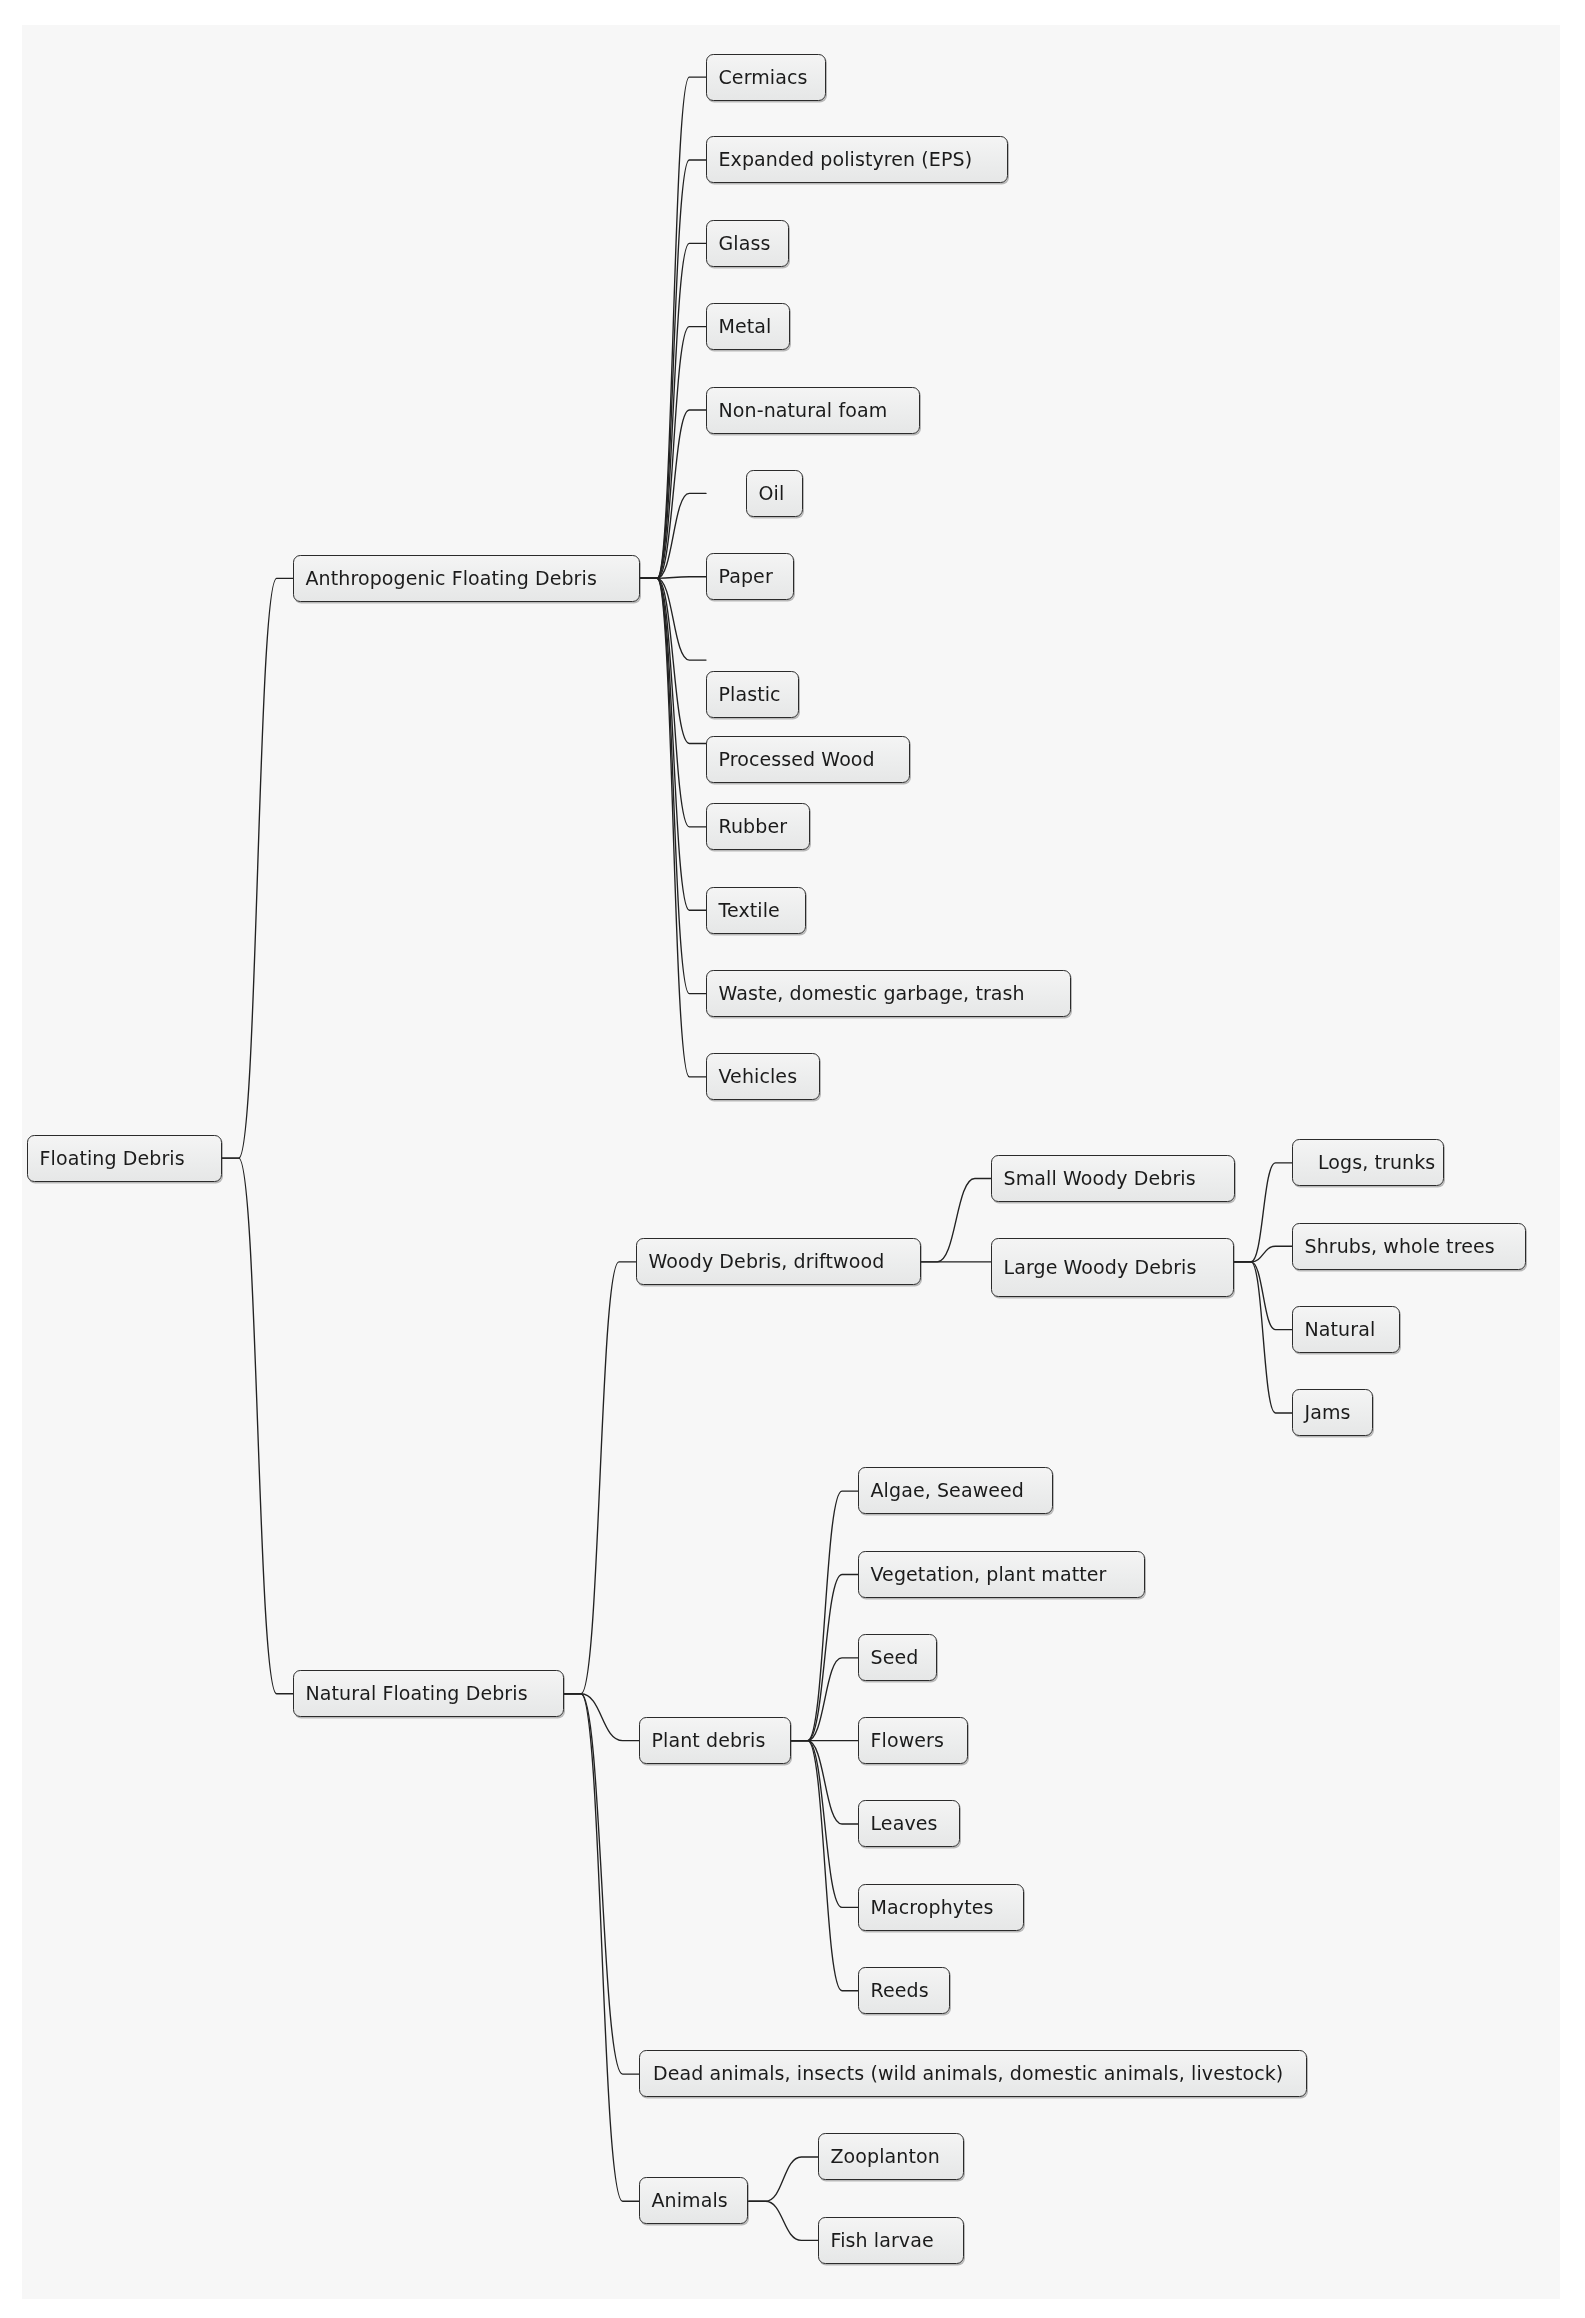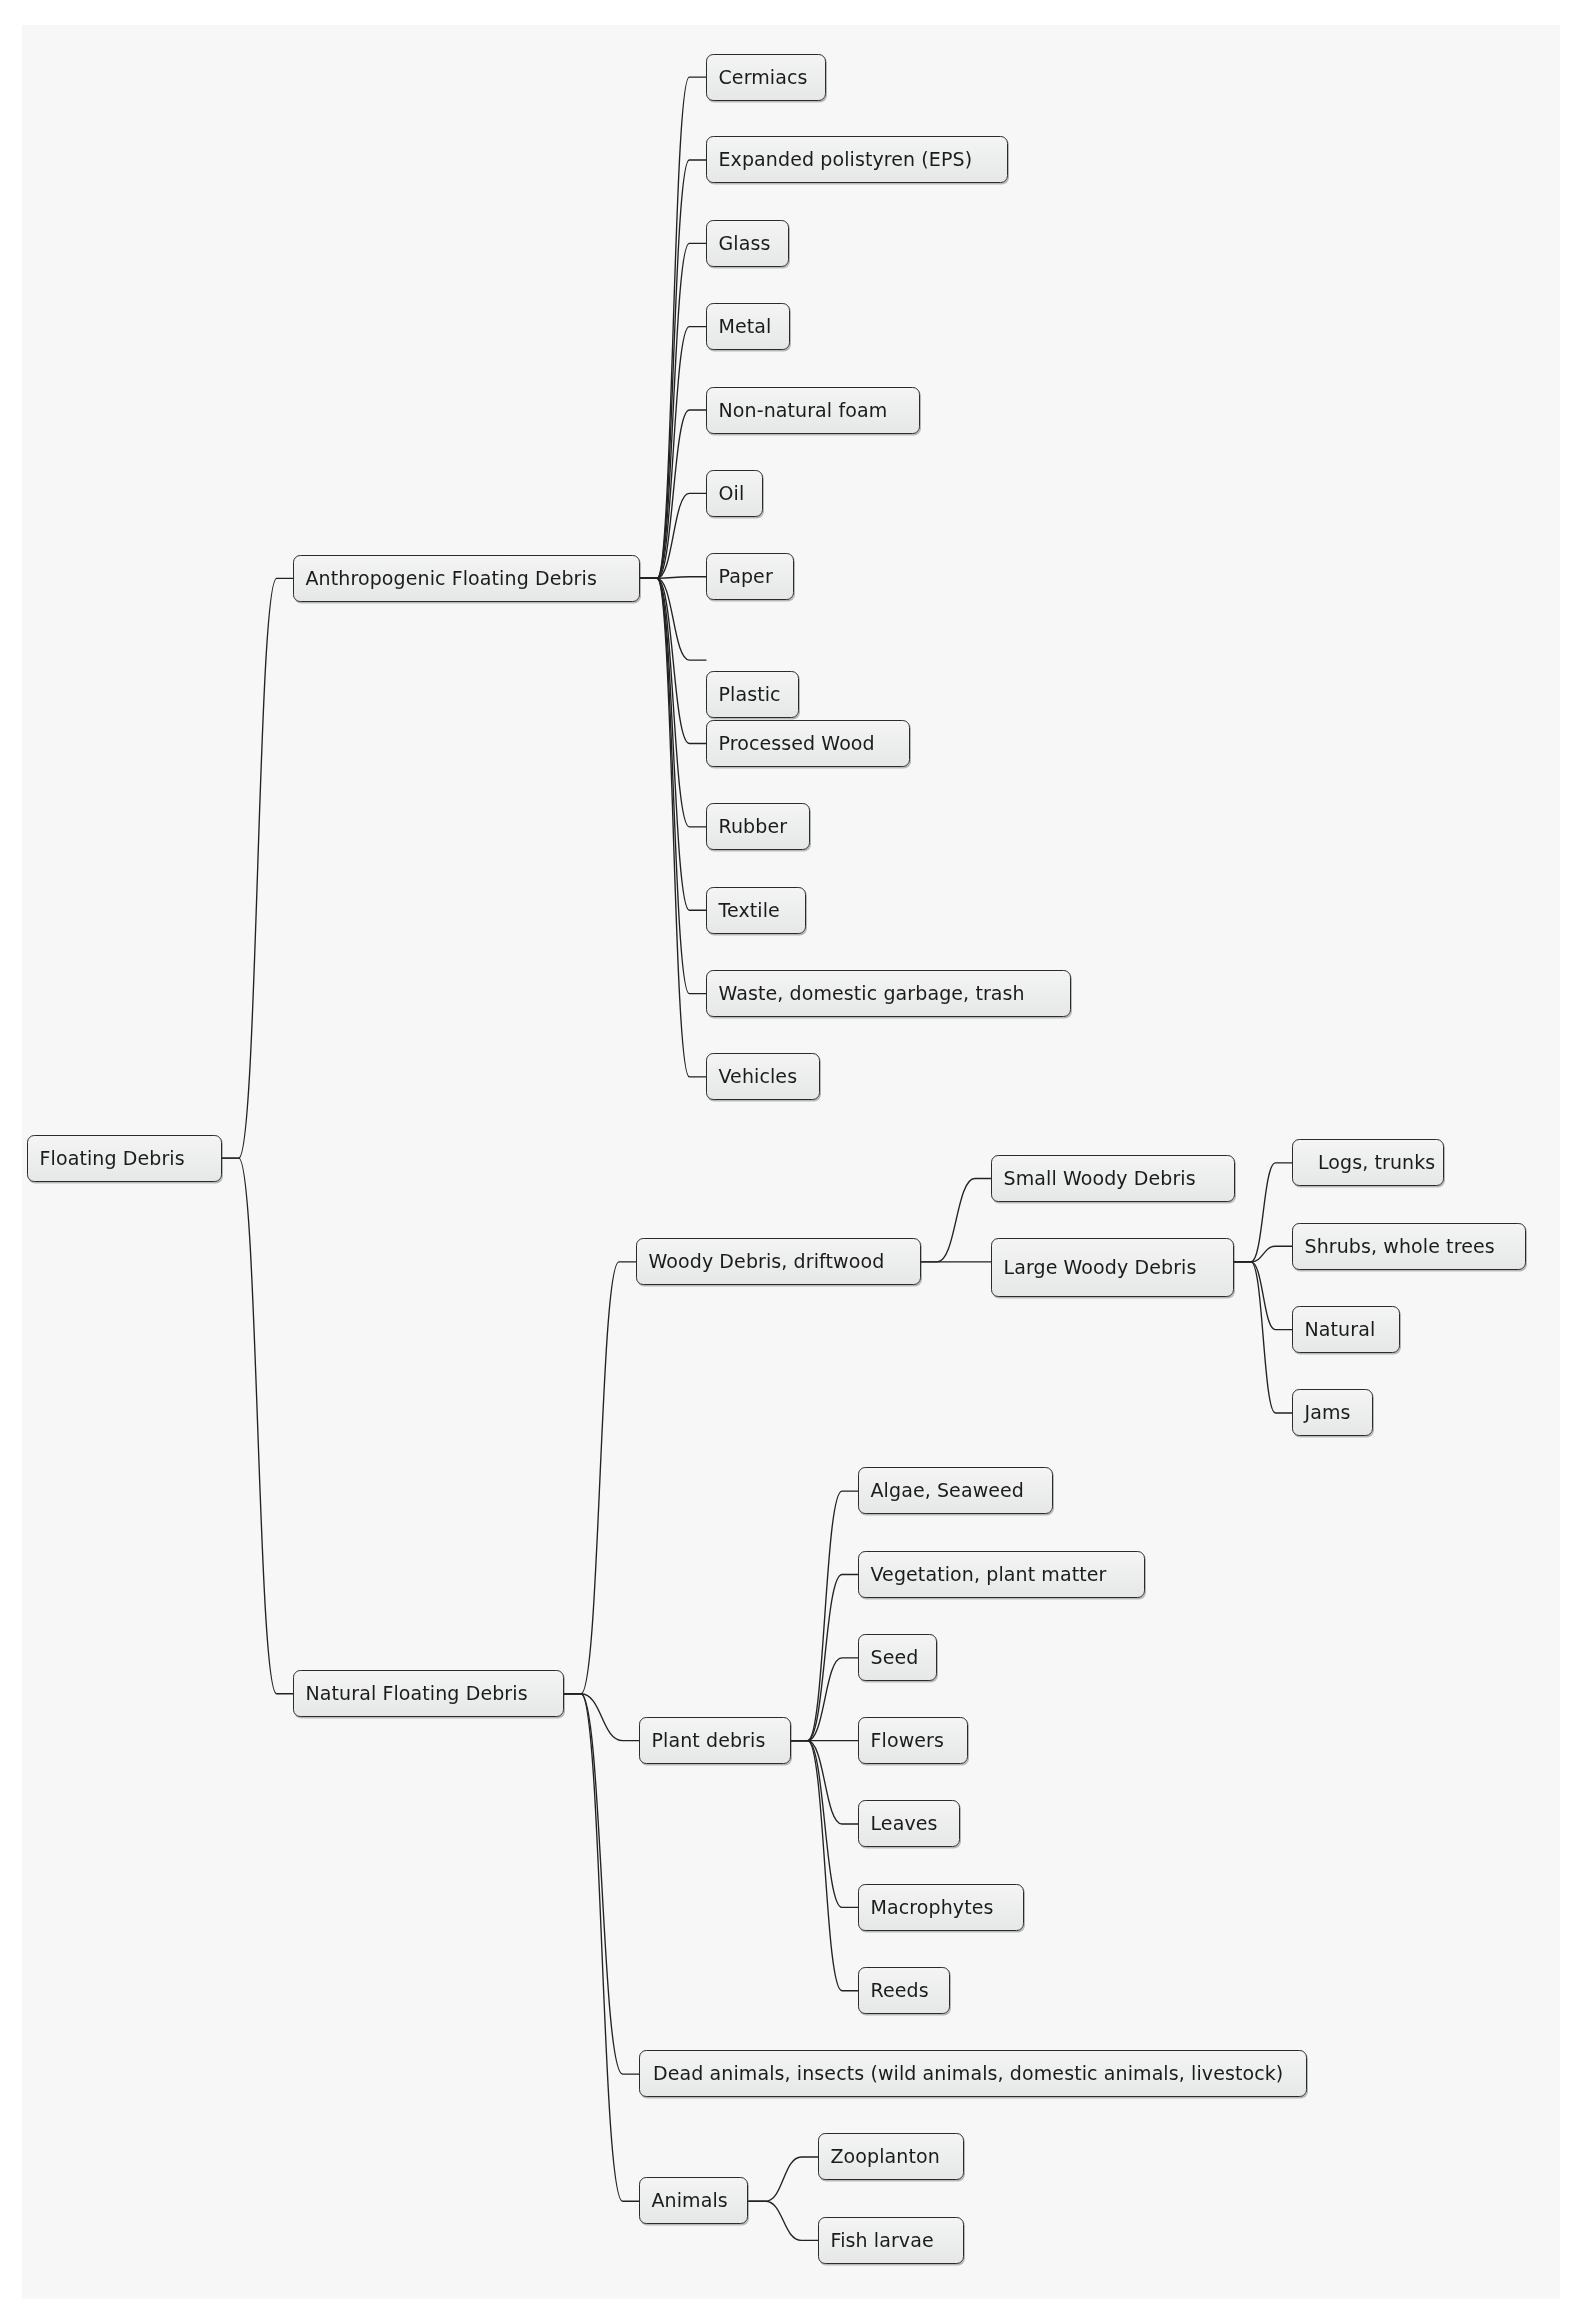--- a/index.html
+++ b/index.html
@@ -83,30 +83,30 @@
       </div>
       <div class="node" style="left: 706px; top: 220px; width: 83px; height: 47px;">
         <span class="lbl">Glass</span>
       </div>
       <div class="node" style="left: 706px; top: 303px; width: 84px; height: 47px;">
         <span class="lbl">Metal</span>
       </div>
       <div class="node" style="left: 706px; top: 387px; width: 214px; height: 47px;">
         <span class="lbl">Non-natural foam</span>
       </div>
-      <div class="node" style="left: 706px; top: 470px; width: 57px; height: 47px;">
+      <div class="node" style="left: 746px; top: 470px; width: 57px; height: 47px;">
         <span class="lbl">Oil</span>
       </div>
       <div class="node" style="left: 706px; top: 553px; width: 88px; height: 47px;">
         <span class="lbl">Paper</span>
       </div>
       <div class="node" style="left: 706px; top: 637px; width: 93px; height: 47px; margin-top: 34px;">
         <span class="lbl">Plastic</span>
       </div>
-      <div class="node" style="left: 706px; top: 720px; width: 204px; height: 47px;">
+      <div class="node" style="left: 706px; top: 736px; width: 204px; height: 47px;">
         <span class="lbl">Processed Wood</span>
       </div>
       <div class="node" style="left: 706px; top: 803px; width: 104px; height: 47px;">
         <span class="lbl">Rubber</span>
       </div>
       <div class="node" style="left: 706px; top: 887px; width: 100px; height: 47px;">
         <span class="lbl">Textile</span>
       </div>
       <div class="node" style="left: 706px; top: 970px; width: 365px; height: 47px;">
         <span class="lbl">Waste, domestic garbage, trash</span>

